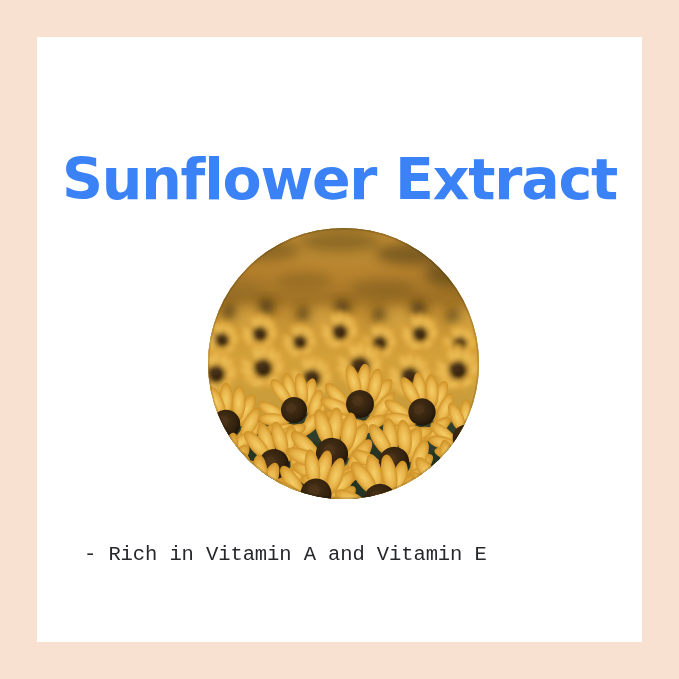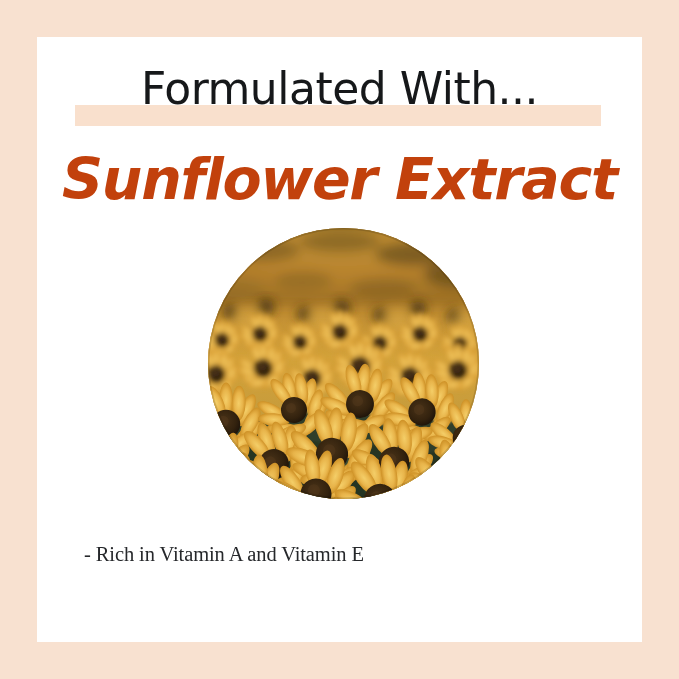--- a/index.html
+++ b/index.html
@@ -67,24 +67,23 @@
   .main-title {
     position: absolute;
     left: 0;
     top: 107px;
     width: 605px;
     text-align: center;
     font-family: "DejaVu Sans", sans-serif;
     font-size: 57px;
     font-weight: 700;
     letter-spacing: -1.2px;
-    color: #c2410c;
+    color: #3b82f6;
     line-height: 70px;
     white-space: nowrap;
-    font-style: italic;
   }
 
   
   .photo-circle {
     position: absolute;
     left: 171px;
     top: 191px;
     width: 271px;
     height: 271px;
     border-radius: 50%;
@@ -98,39 +97,35 @@
   }
 
   
   .bullets {
     position: absolute;
     left: 47px;
     top: 495px;
     width: 545px;
   }
   .bullet-line {
-    font-family: Liberation Serif, serif;
+    font-family: Liberation Mono, monospace;
     font-size: 20.5px;
     font-weight: 400;
     color: #26282B;
     letter-spacing: -0.1px;
     line-height: 45px;
     white-space: nowrap;
   }
 </style>
 </head>
 <body>
 
 <div id="infographic">
   <div id="card">
 
-    <div class="eyebrow-wrap">
-      <div class="eyebrow-band"></div>
-      <div class="eyebrow-text">Formulated With...</div>
-    </div>
 
     <div class="main-title">Sunflower Extract</div>
 
     <div class="photo-circle">
       <svg viewBox="0 0 271 271" xmlns="http://www.w3.org/2000/svg">
         <defs>
           <radialGradient id="topBlur" cx="50%" cy="18%" r="78%">
             <stop offset="0%" stop-color="#C08F33"></stop>
             <stop offset="55%" stop-color="#B8832E"></stop>
             <stop offset="100%" stop-color="#9C6F24"></stop>

